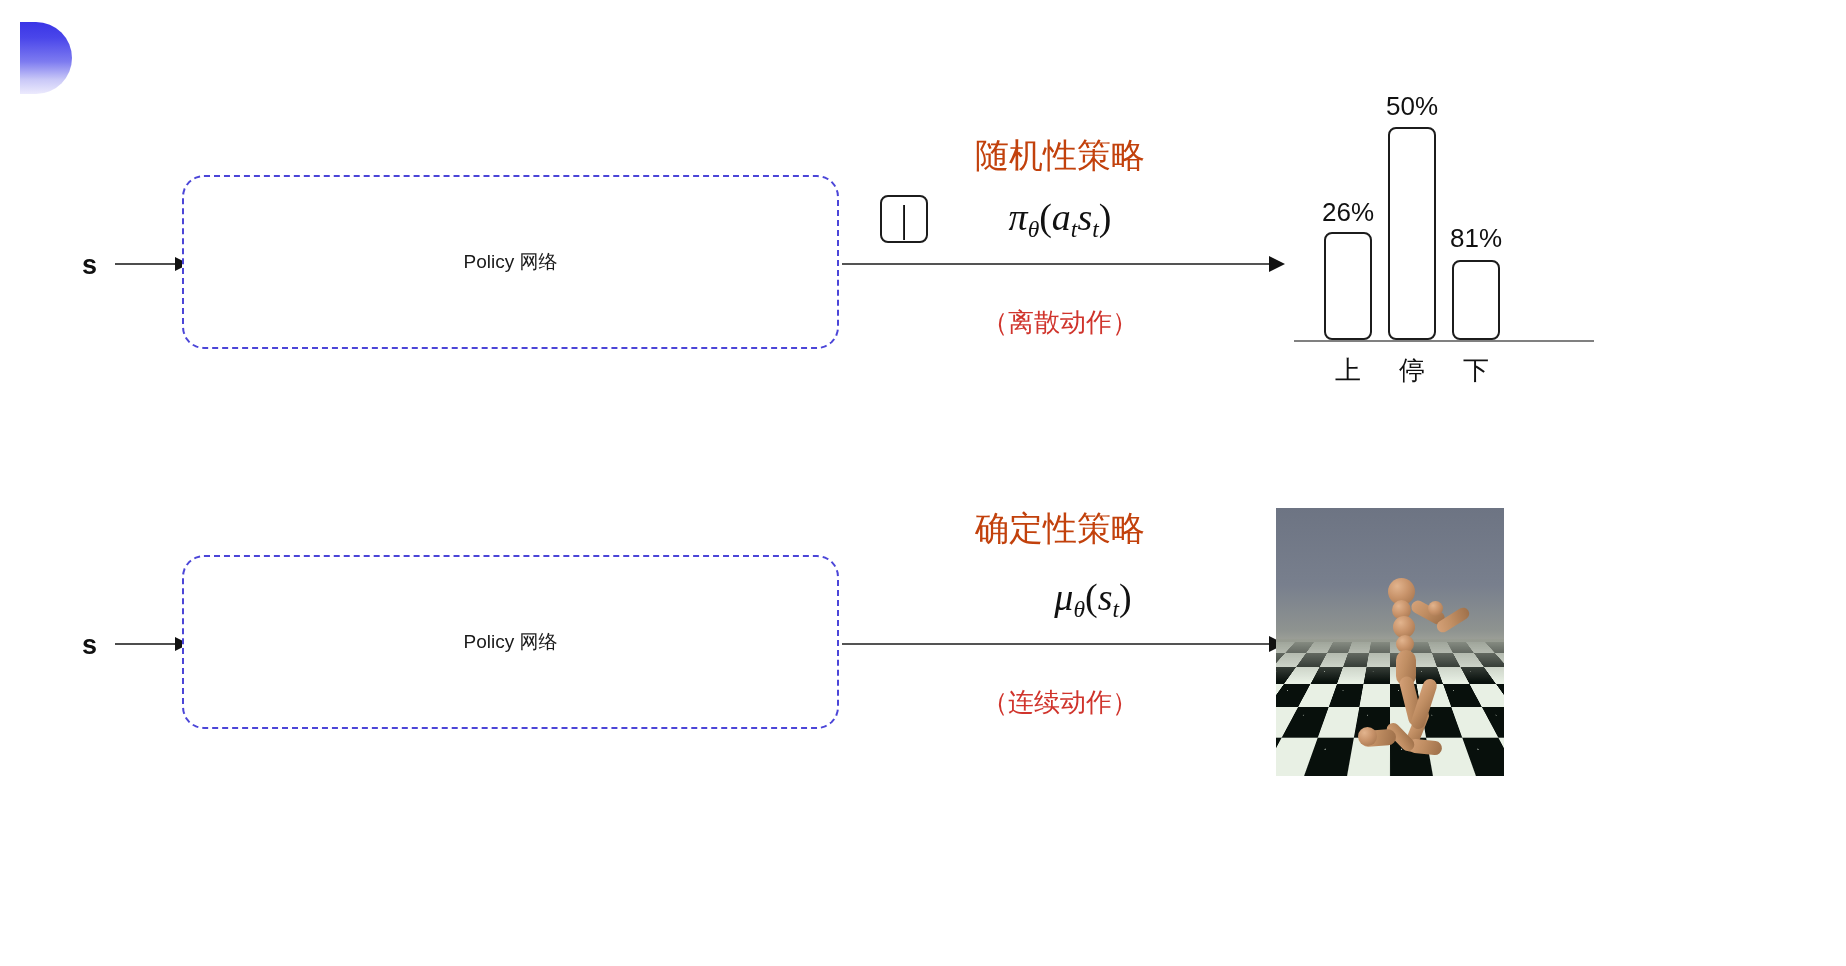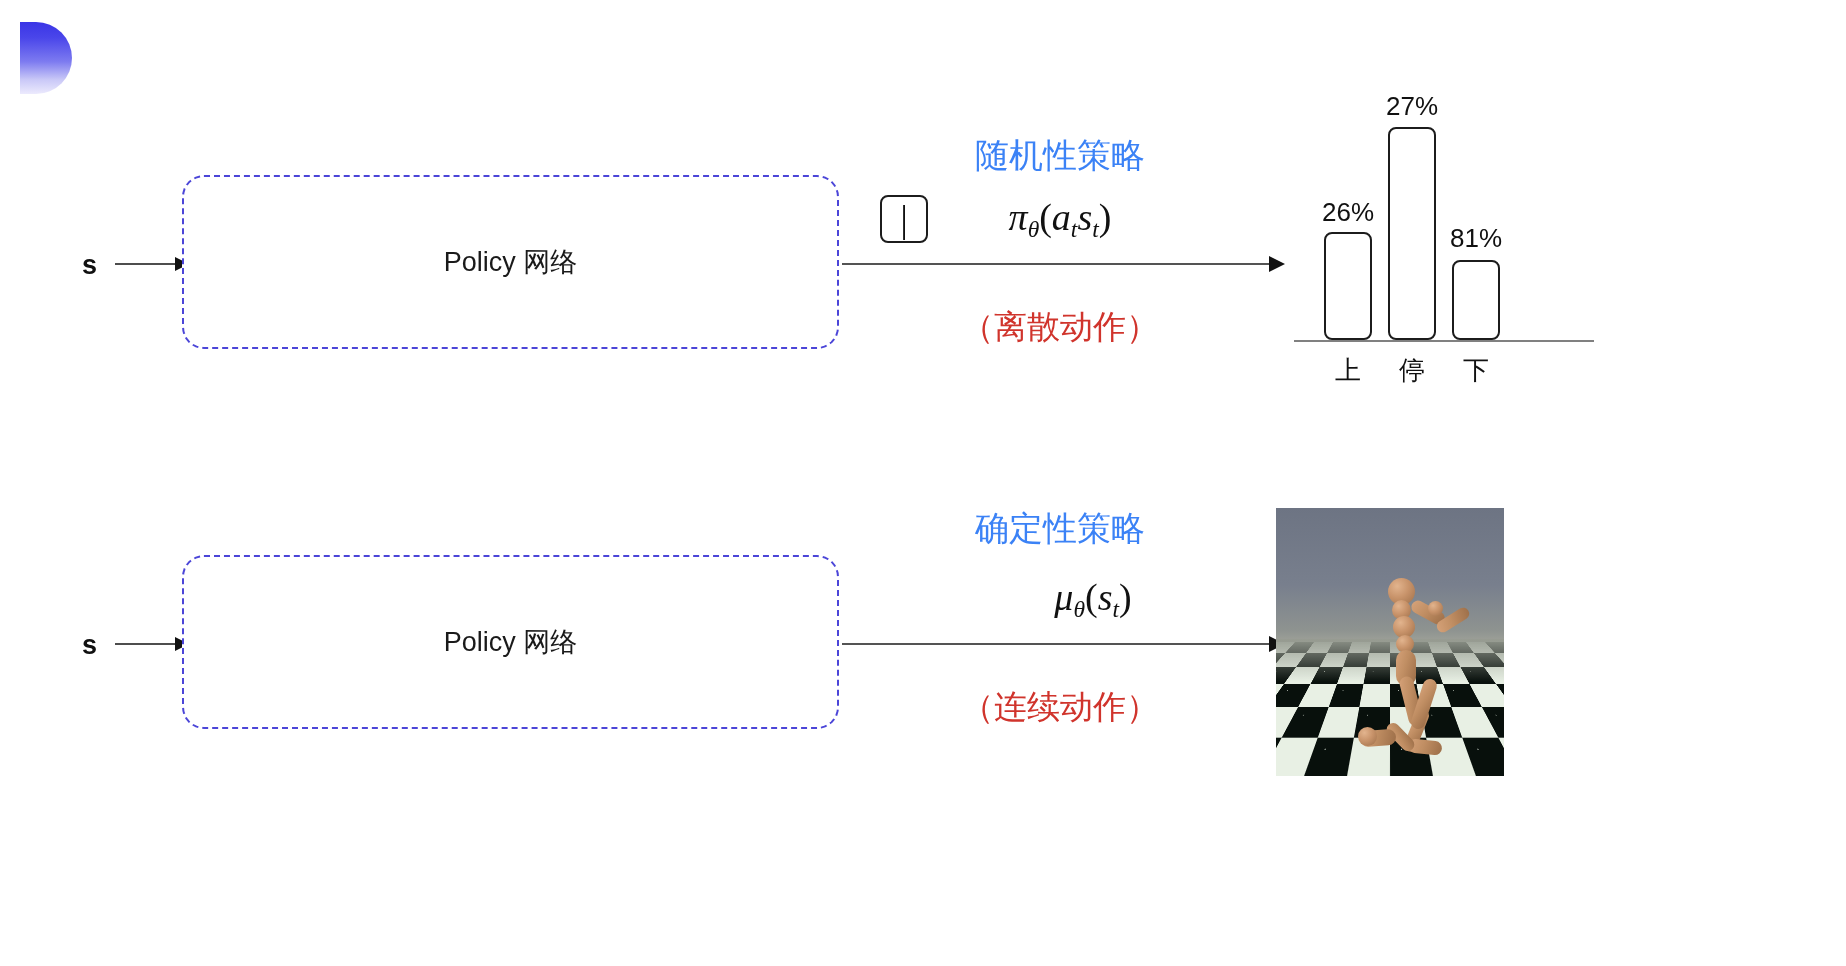--- a/index.html
+++ b/index.html
@@ -78,21 +78,21 @@
     box-sizing: border-box;
     background: #ffffff;
   }
   .policy-label {
     position: absolute;
     left: 0;
     right: 0;
     top: 50%;
     transform: translateY(-50%);
     text-align: center;
-    font-size: 27px;
+    font-size: 19px;
     color: #1a1a1a;
     white-space: nowrap;
   }
 
   
   .out-arrow {
     position: absolute;
     height: 2px;
     background: #545454;
   }
@@ -103,21 +103,21 @@
     top: -7px;
     border-top: 8px solid transparent;
     border-bottom: 8px solid transparent;
     border-left: 16px solid #111;
   }
 
   
   .ann-heading {
     position: absolute;
     font-size: 34px;
-    color: #3b82f6;
+    color: #c2410c;
     white-space: nowrap;
     text-align: center;
   }
   .ann-formula {
     position: absolute;
     font-family: "Liberation Serif", "DejaVu Serif", serif;
     font-style: italic;
     font-size: 38px;
     color: #111;
     white-space: nowrap;
@@ -130,21 +130,21 @@
   }
   .ann-formula .bar {
     font-style: normal;
     padding: 0 1px;
   }
   .ann-formula .paren {
     font-style: normal;
   }
   .ann-red {
     position: absolute;
-    font-size: 33px;
+    font-size: 26px;
     color: #d0342c;
     white-space: nowrap;
     text-align: center;
   }
 
   
   .chart {
     position: absolute;
   }
   .chart-axis {
@@ -265,21 +265,21 @@
 
       <div class="chart-axis"></div>
 
       <div class="bar-wrap" style="left:30px; bottom:0;">
         <div class="bar-value" style="bottom:172px;">26%</div>
         <div class="bar" style="height:108px; bottom:60px;"></div>
         <div class="bar-cat">上</div>
       </div>
 
       <div class="bar-wrap" style="left:94px; bottom:0;">
-        <div class="bar-value" style="bottom:278px;">27%</div>
+        <div class="bar-value" style="bottom:278px;">50%</div>
         <div class="bar" style="height:213px; bottom:60px;"></div>
         <div class="bar-cat">停</div>
       </div>
 
       <div class="bar-wrap" style="left:158px; bottom:0;">
         <div class="bar-value" style="bottom:146px;">81%</div>
         <div class="bar" style="height:80px; bottom:60px;"></div>
         <div class="bar-cat">下</div>
       </div>
     </div>

